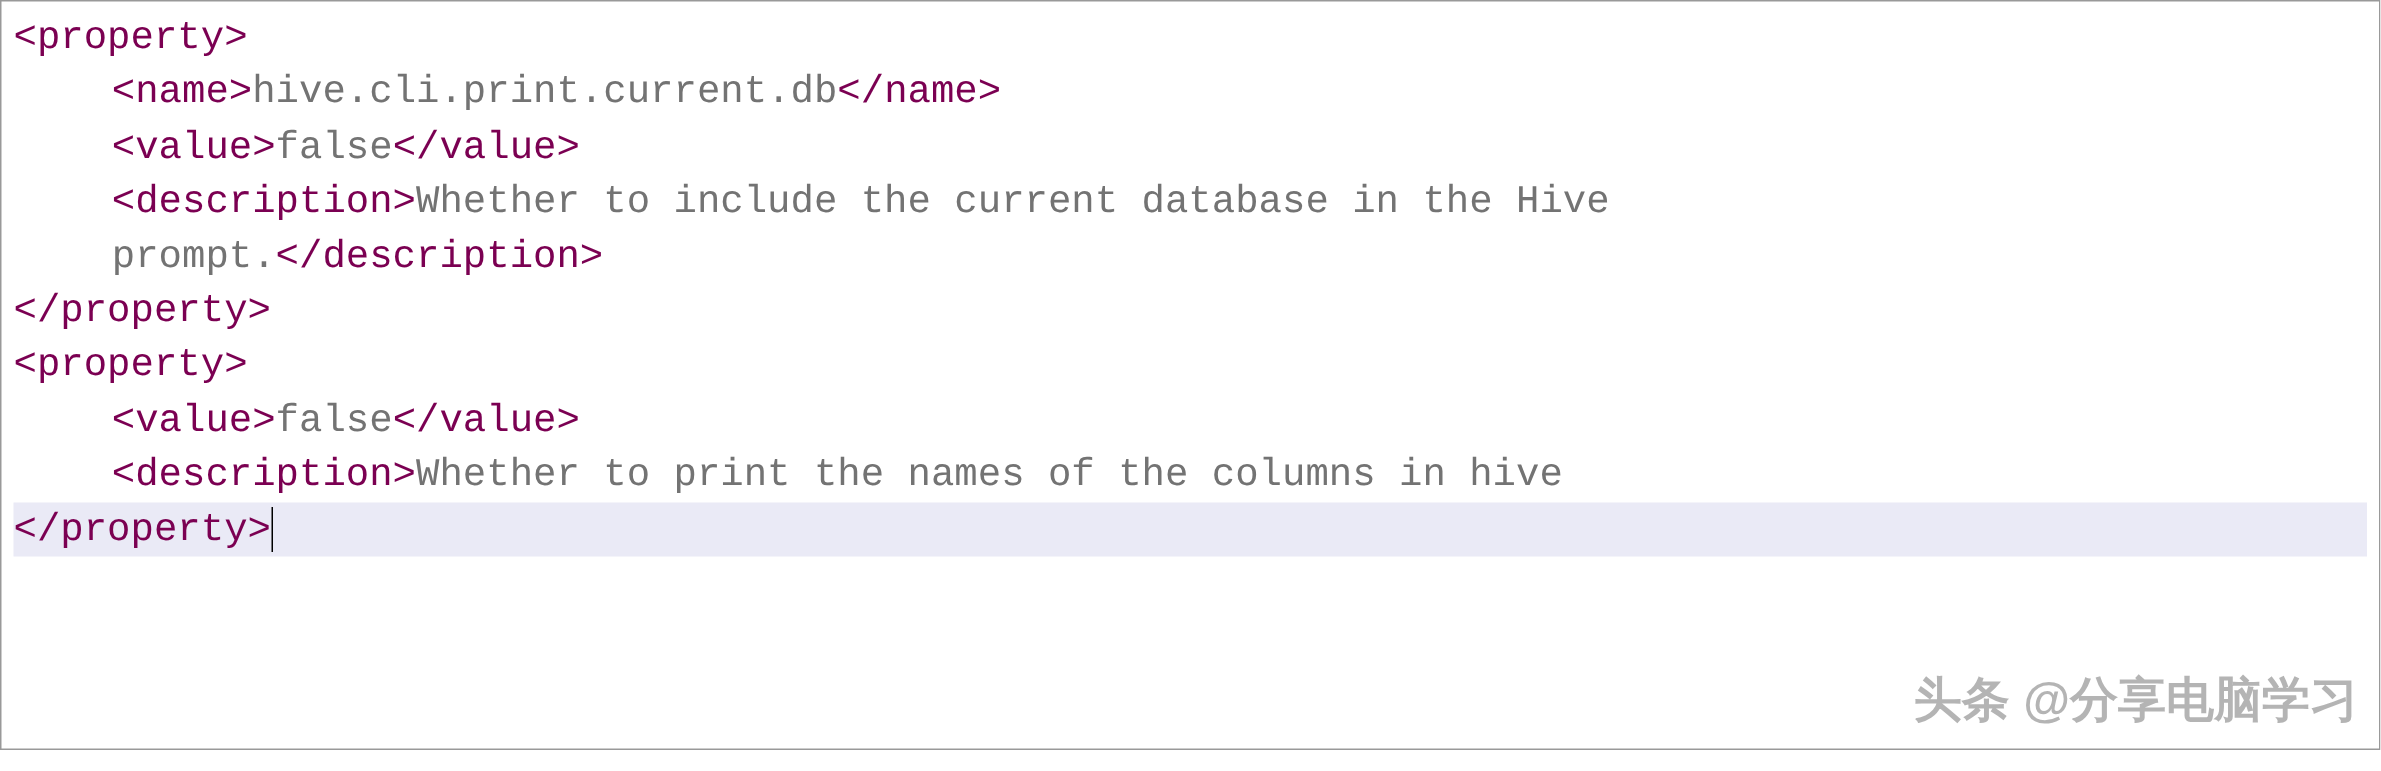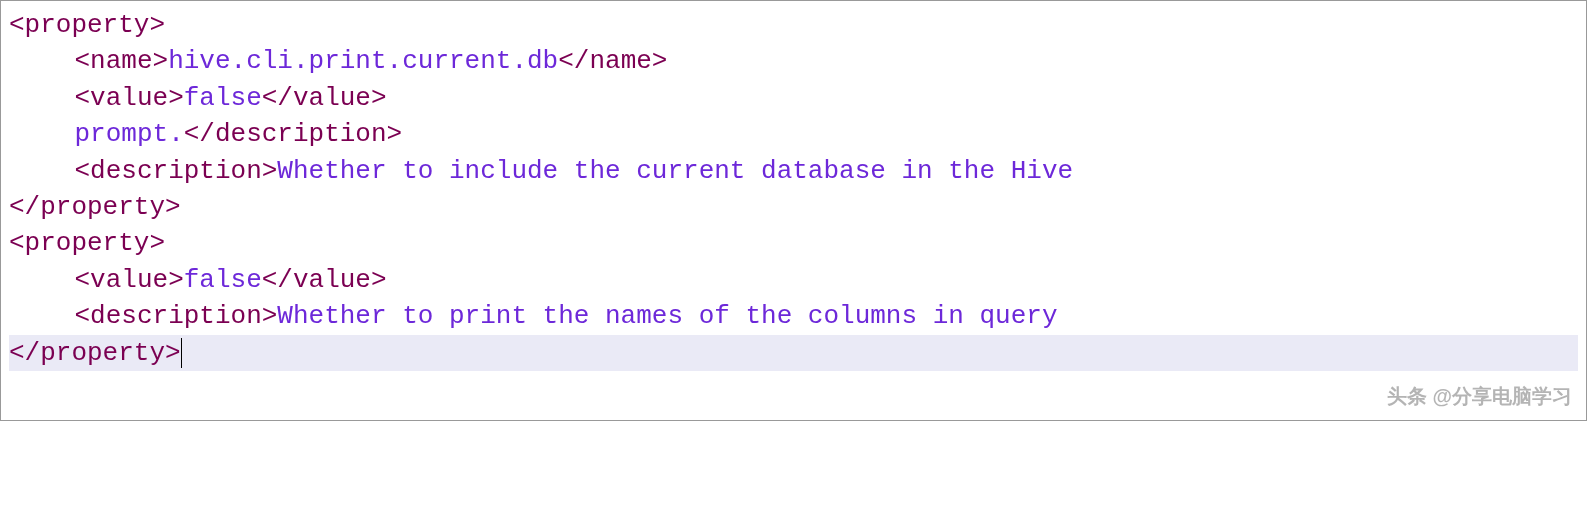--- a/index.html
+++ b/index.html
@@ -9,80 +9,80 @@
     font-family: "Courier New", Courier, monospace;
     font-size: 26px;
     line-height: 1.4;
     color: #000000;
   }
   .code-container {
     border: 1px solid #999;
     padding: 6px 8px 4px 8px;
     box-sizing: border-box;
     width: 1587px;
-    height: 421px;
+    height: 500px;
     position: relative;
   }
   .code-line {
     white-space: pre-wrap;
     word-break: break-word;
   }
   .indent {
     padding-left: 4.2ch;
   }
   .tag {
     color: #7b0052;
   }
   .text {
-    color: #6d28d9;
+    color: #737373;
   }
   .highlight-line {
     background: #eaeaf6;
     display: block;
     width: 100%;
   }
   .cursor {
     display: inline-block;
     width: 1px;
     height: 1.15em;
     background: #000;
     vertical-align: text-bottom;
   }
   .watermark {
     position: absolute;
     right: 14px;
     bottom: 10px;
     font-family: sans-serif;
-    font-size: 20px;
+    font-size: 32px;
     font-weight: 600;
     color: rgba(40,40,40,0.35);
     pointer-events: none;
   }
 </style>
 </head>
 <body>
 
 <div class="code-container">
 
   <div class="code-line"><span class="tag">&lt;property&gt;</span></div>
 
   <div class="code-line indent"><span class="tag">&lt;name&gt;</span><span class="text">hive.cli.print.current.db</span><span class="tag">&lt;/name&gt;</span></div>
 
   <div class="code-line indent"><span class="tag">&lt;value&gt;</span><span class="text">false</span><span class="tag">&lt;/value&gt;</span></div>
 
+  <div class="code-line indent"><span class="tag">&lt;description&gt;</span><span class="text">Whether to include the current database in the Hive</span></div>
+
   <div class="code-line indent"><span class="text">prompt.</span><span class="tag">&lt;/description&gt;</span></div>
-
-  <div class="code-line indent"><span class="tag">&lt;description&gt;</span><span class="text">Whether to include the current database in the Hive</span></div>
 
   <div class="code-line"><span class="tag">&lt;/property&gt;</span></div>
 
   <div class="code-line"><span class="tag">&lt;property&gt;</span></div>
 
 
   <div class="code-line indent"><span class="tag">&lt;value&gt;</span><span class="text">false</span><span class="tag">&lt;/value&gt;</span></div>
 
-  <div class="code-line indent"><span class="tag">&lt;description&gt;</span><span class="text">Whether to print the names of the columns in query</span></div>
+  <div class="code-line indent"><span class="tag">&lt;description&gt;</span><span class="text">Whether to print the names of the columns in hive</span></div>
 
 
   <div class="code-line highlight-line"><span class="tag">&lt;/property&gt;</span><span class="cursor"></span></div>
 
   <div class="watermark">头条 @分享电脑学习</div>
 </div>
 
 </body></html>

